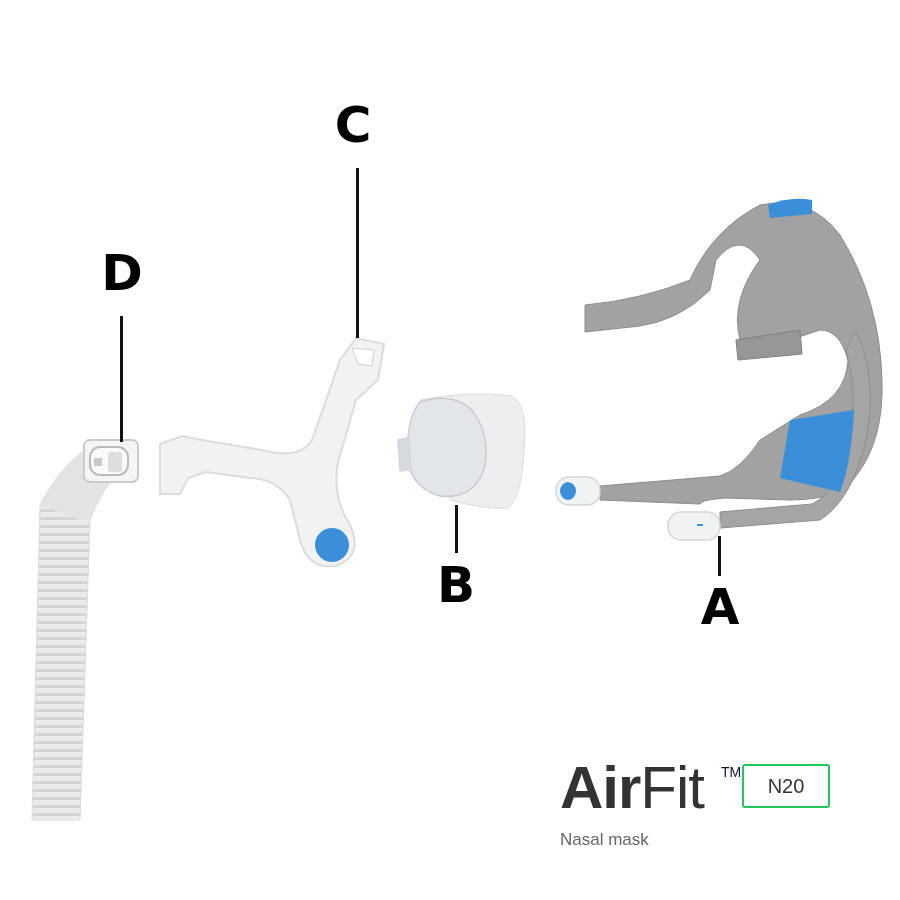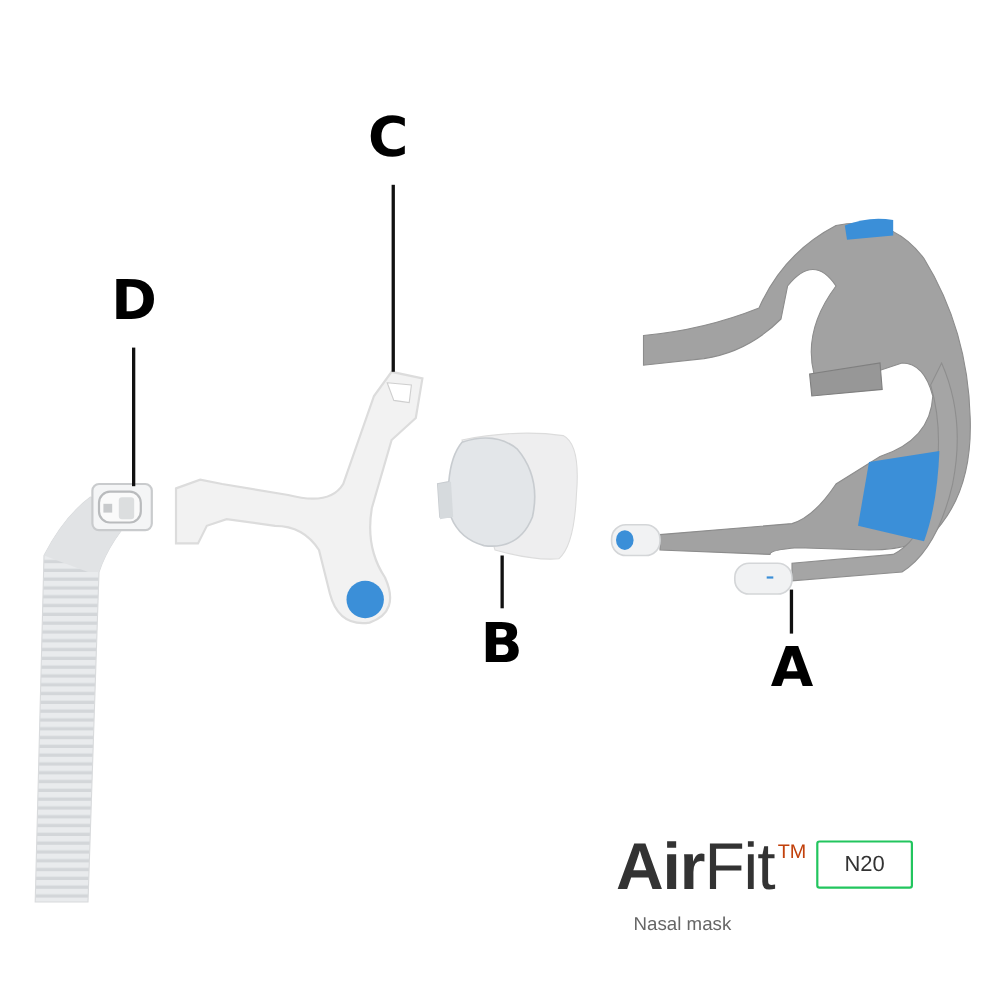--- a/index.html
+++ b/index.html
@@ -9,29 +9,29 @@
       position: absolute; font-family: "DejaVu Sans", sans-serif; font-weight: bold;
       font-size: 50px; color: #000; line-height: 1; text-align: center; width: 60px;
     }
     .leader { position: absolute; width: 3px; background: #111; }
     .brand { position: absolute; left: 560px; top: 758px; }
     .brand-name {
       font-family: "Liberation Sans", sans-serif; font-size: 60px; color: #333333;
       letter-spacing: -1px; display: inline-block; vertical-align: top; line-height: 60px;
     }
     .brand-name .bold { font-weight: bold; }
-    .brand-tm { font-family: "Liberation Sans", sans-serif; font-size: 18px; color: #c2410c; vertical-align: top; position: relative; top: 6px; margin-left: 3px; }
+    .brand-tm { font-family: "Liberation Sans", sans-serif; font-size: 14px; color: #0f172a; vertical-align: top; position: relative; top: 6px; margin-left: 17px; }
     .brand-model {
       position: absolute; left: 182px; top: 6px; width: 88px; height: 44px;
       border: 2px solid #22c55e; border-radius: 3px; box-sizing: border-box;
       font-family: "Liberation Sans", sans-serif; font-size: 20px; color: #333;
       text-align: center; line-height: 40px;
     }
     .brand-sub {
-      position: absolute; left: 16px; top: 72px; white-space: nowrap;
+      position: absolute; left: 0; top: 72px; white-space: nowrap;
       font-family: "Liberation Sans", sans-serif; font-size: 17px; color: #666;
     }
   </style>
 </head>
 <body>
 
 <div class="stage">
   <svg width="900" height="900" viewBox="0 0 900 900" xmlns="http://www.w3.org/2000/svg" style="position:absolute;left:0;top:0">
     <defs>
       <pattern id="ribs" width="20" height="8" patternUnits="userSpaceOnUse">

